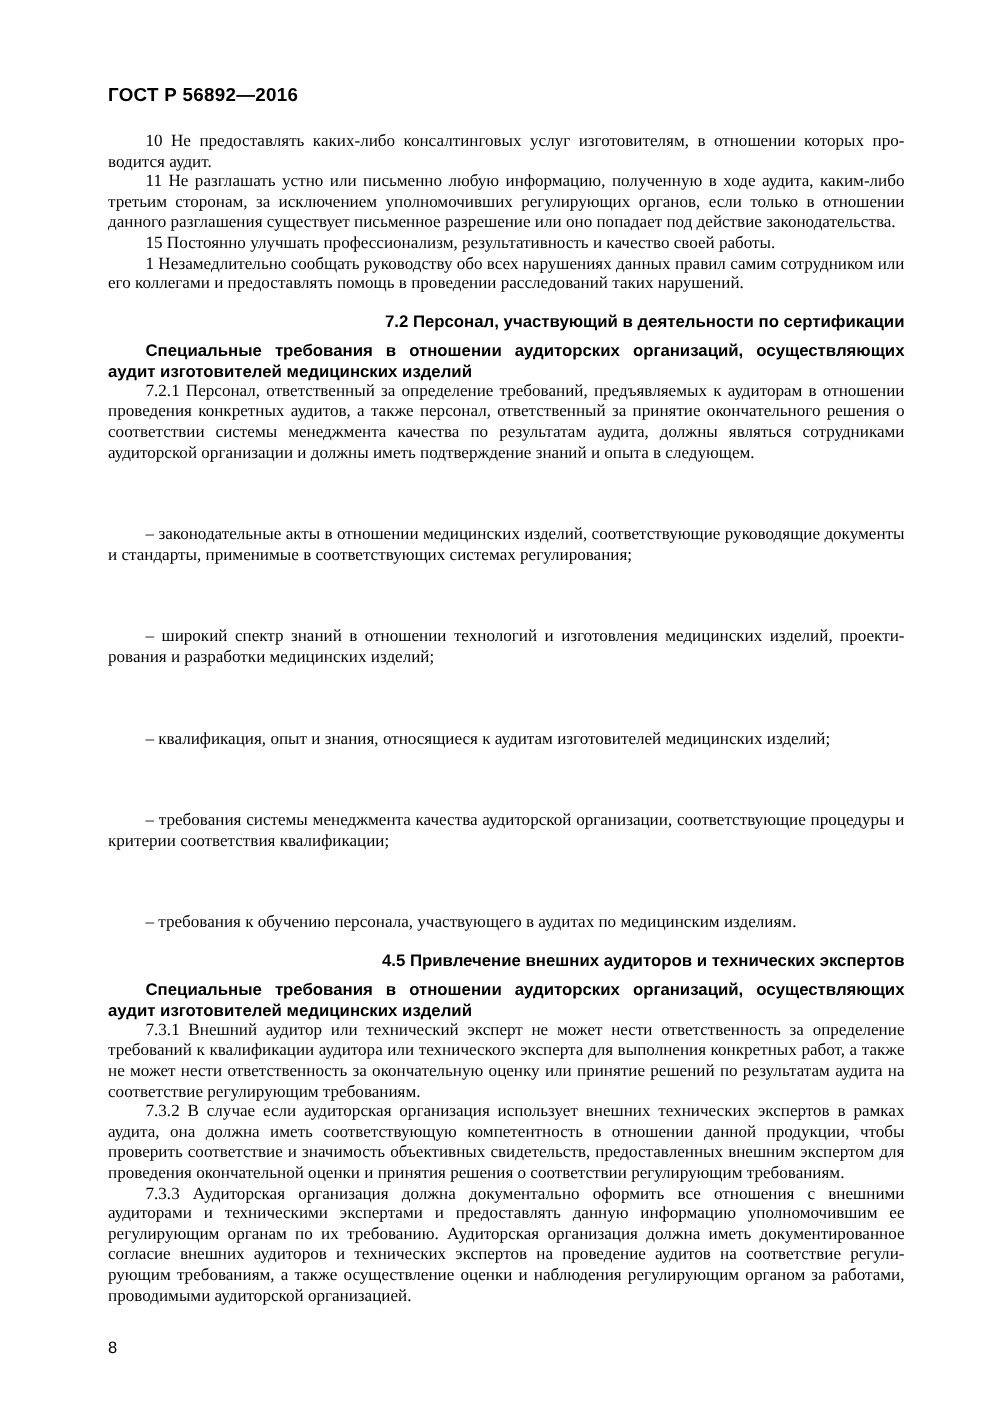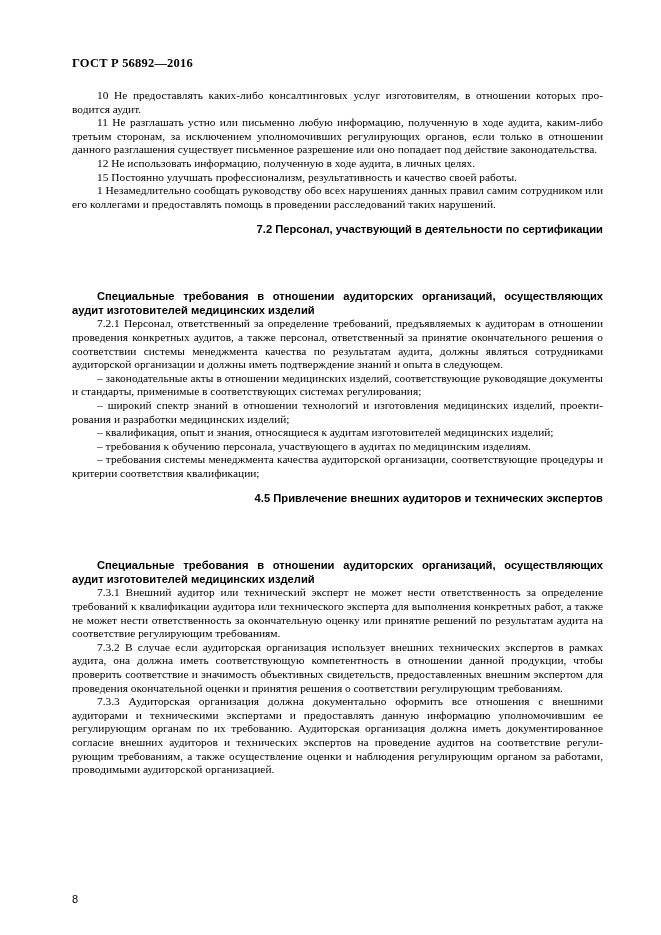--- a/index.html
+++ b/index.html
@@ -14,52 +14,52 @@
     color: #000000;
   }
   .page {
     position: relative;
     width: 661px;
     height: 935px;
     box-sizing: border-box;
     padding: 56px 58px 0 72px;
   }
   .header {
-    font-family: Liberation Serif, serif;
+    font-family: Liberation Sans, sans-serif;
     font-weight: bold;
     font-size: 12.5px;
     letter-spacing: 0.2px;
     margin: 0 0 18px 0;
   }
   .body-block {
     font-size: 11.4px;
     line-height: 13.6px;
     text-align: justify;
   }
   p {
     margin: 0;
     text-indent: 25px;
     text-align: justify;
     hyphens: manual;
   }
   p.dash {
     text-indent: 25px;
+    margin-top: 41px;
   }
   .sec-head {
     font-family: "Liberation Sans", sans-serif;
     font-weight: bold;
     font-size: 11.2px;
     line-height: 14px;
     text-indent: 25px;
     text-align: right;
     margin: 0;
   }
   .sec-head.justify {
     text-align: justify;
-    margin-top: 48px;
   }
   .gap {
     height: 11px;
   }
   .gap-sm {
     height: 5px;
   }
   .footer {
     position: absolute;
     left: 72px;
@@ -72,39 +72,38 @@
 <body>
 
 <div class="page">
 
   <div class="header">ГОСТ Р 56892—2016</div>
 
   <div class="body-block">
 
     <p>10  Не предоставлять каких-либо консалтинговых услуг изготовителям, в отношении которых про­водится аудит.</p>
     <p>11  Не разглашать устно или письменно любую информацию, полученную в ходе аудита, каким-либо третьим сторонам, за исключением уполномочивших регулирующих органов, если только в от­ношении данного разглашения существует письменное разрешение или оно попадает под действие законодательства.</p>
-    <p>12  Не использовать информацию, полученную в ходе аудита, в личных целях.</p>
     <p>15  Постоянно улучшать профессионализм, результативность и качество своей работы.</p>
     <p>1  Незамедлительно сообщать руководству обо всех нарушениях данных правил самим сотруд­ником или его коллегами и предоставлять помощь в проведении расследований таких нарушений.</p>
 
     <div class="gap"></div>
 
     <div class="sec-head">7.2  Персонал, участвующий в деятельности по сертификации</div>
 
     <div class="gap-sm"></div>
 
     <div class="sec-head justify">Специальные требования в отношении аудиторских организаций, осуществляющих аудит изготовителей медицинских изделий</div>
 
     <p>7.2.1  Персонал, ответственный за определение требований, предъявляемых к аудиторам в отношении проведения конкретных аудитов, а также персонал, ответственный за принятие окончательного решения о соответствии системы менеджмента качества по результатам аудита, должны являться сотрудниками аудиторской организации и должны иметь подтверждение знаний и опыта в следующем.</p>
 
     <p class="dash">–  законодательные акты в отношении медицинских изделий, соответствующие руководящие до­кументы и стандарты, применимые в соответствующих системах регулирования;</p>
     <p class="dash">–  широкий спектр знаний в отношении технологий и изготовления медицинских изделий, проекти­рования и разработки медицинских изделий;</p>
     <p class="dash">–  квалификация, опыт и знания, относящиеся к аудитам изготовителей медицинских изделий;</p>
+    <p class="dash">–  требования системы менеджмента качества аудиторской организации, соответствующие про­цедуры и критерии соответствия квалификации;</p>
     <p class="dash">–  требования к обучению персонала, участвующего в аудитах по медицинским изделиям.</p>
-    <p class="dash">–  требования системы менеджмента качества аудиторской организации, соответствующие про­цедуры и критерии соответствия квалификации;</p>
 
     <div class="gap"></div>
 
     <div class="sec-head">4.5  Привлечение внешних аудиторов и технических экспертов</div>
 
     <div class="gap-sm"></div>
 
     <div class="sec-head justify">Специальные требования в отношении аудиторских организаций, осуществляющих аудит изготовителей медицинских изделий</div>
 
     <p>7.3.1  Внешний аудитор или технический эксперт не может нести ответственность за определение требований к квалификации аудитора или технического эксперта для выполнения конкретных работ, а также не может нести ответственность за окончательную оценку или принятие решений по результатам аудита на соответствие регулирующим требованиям.</p>

